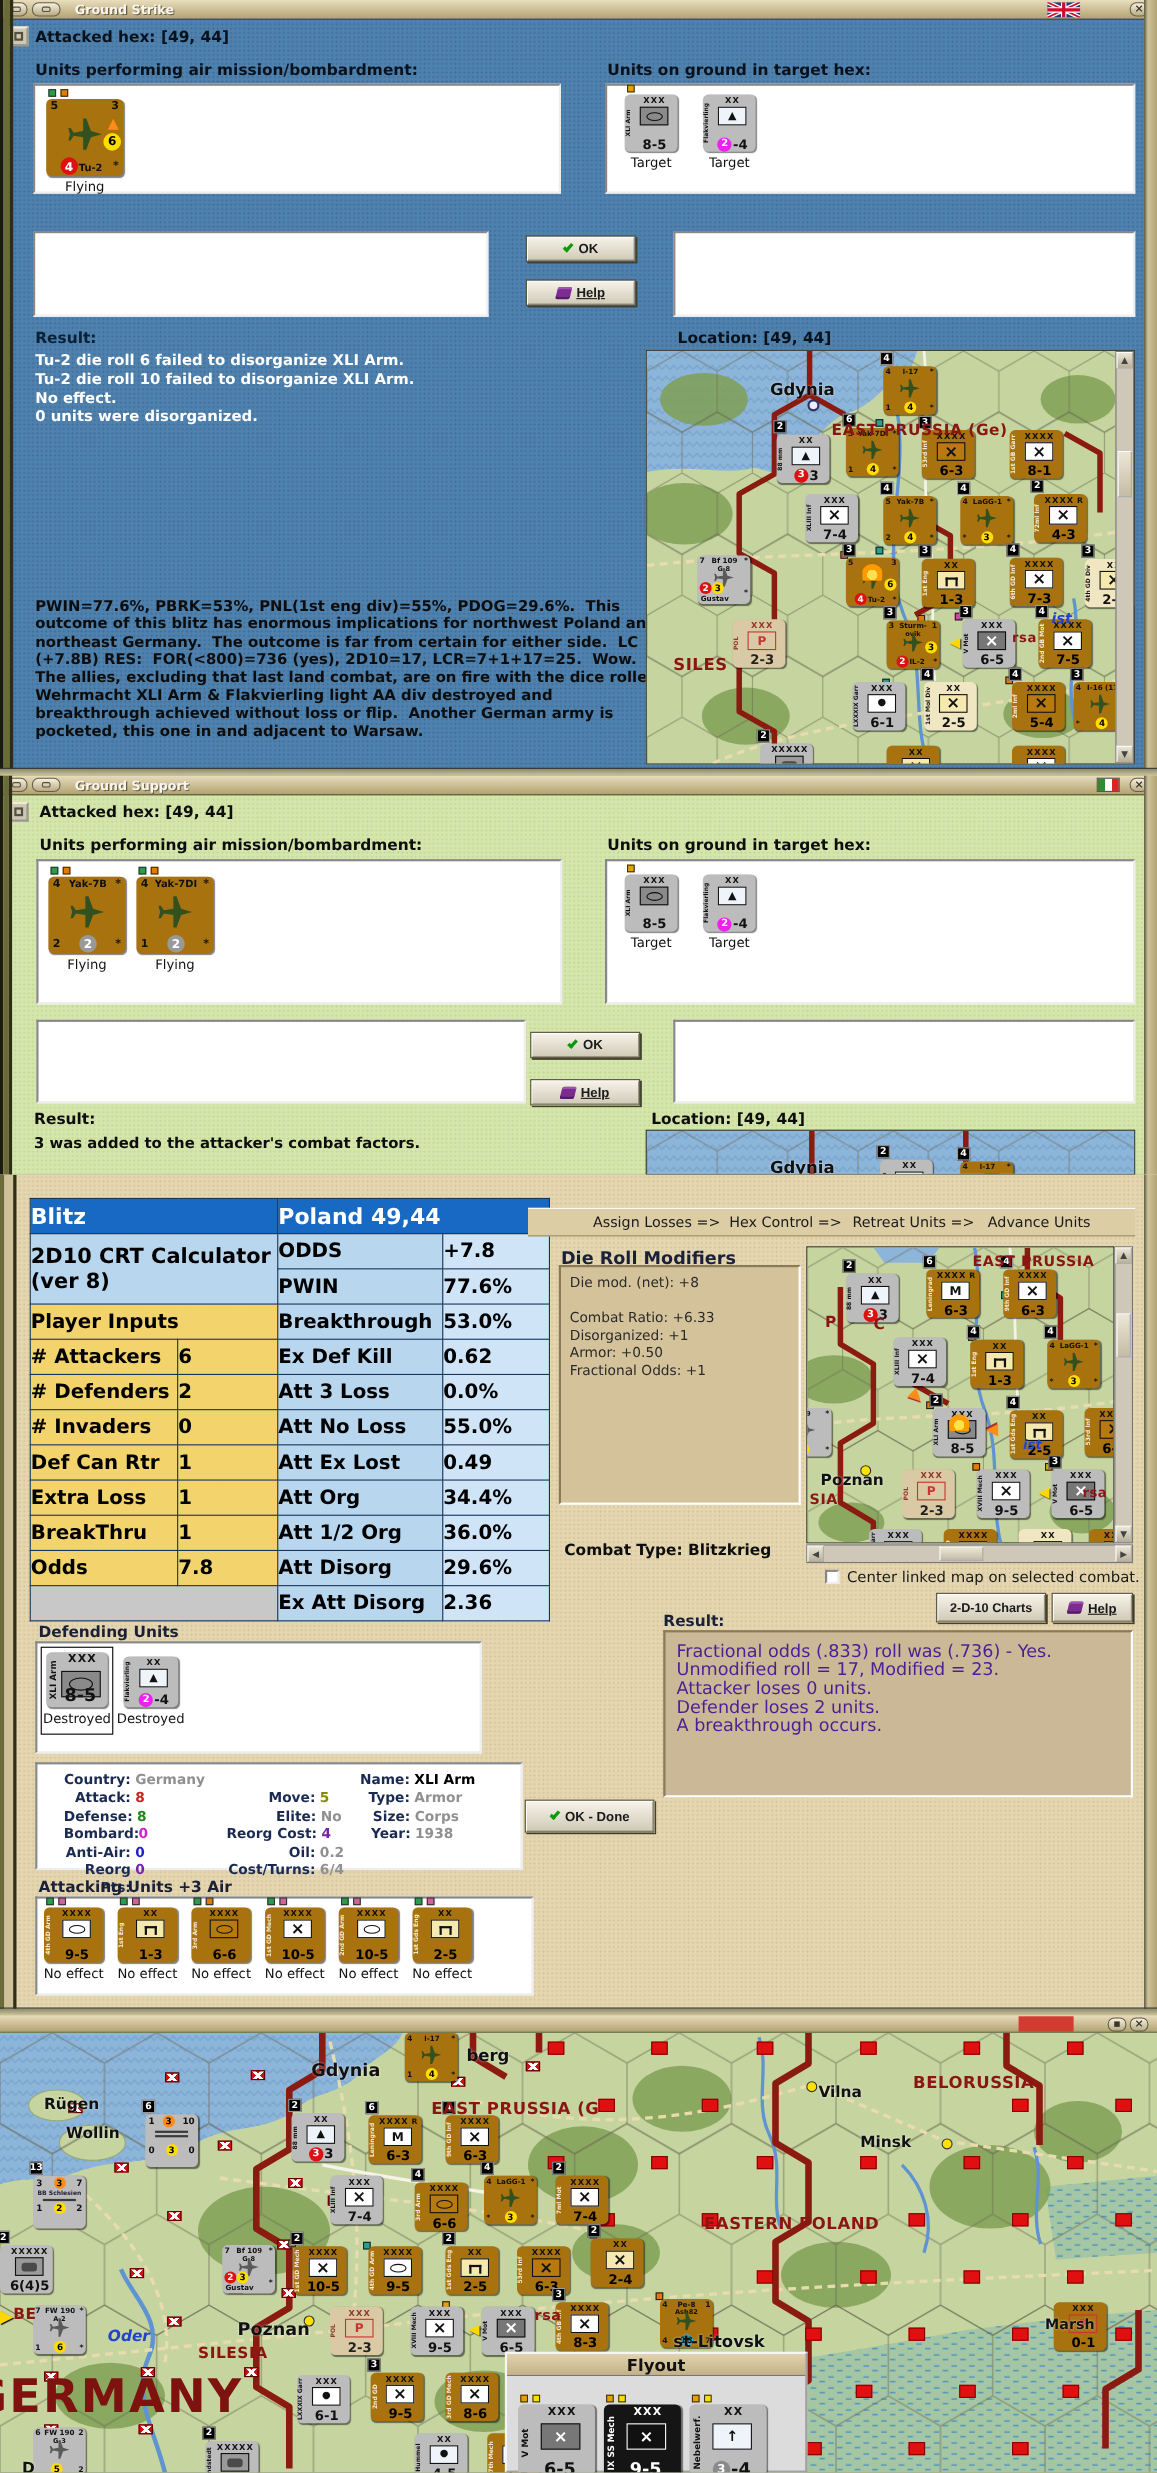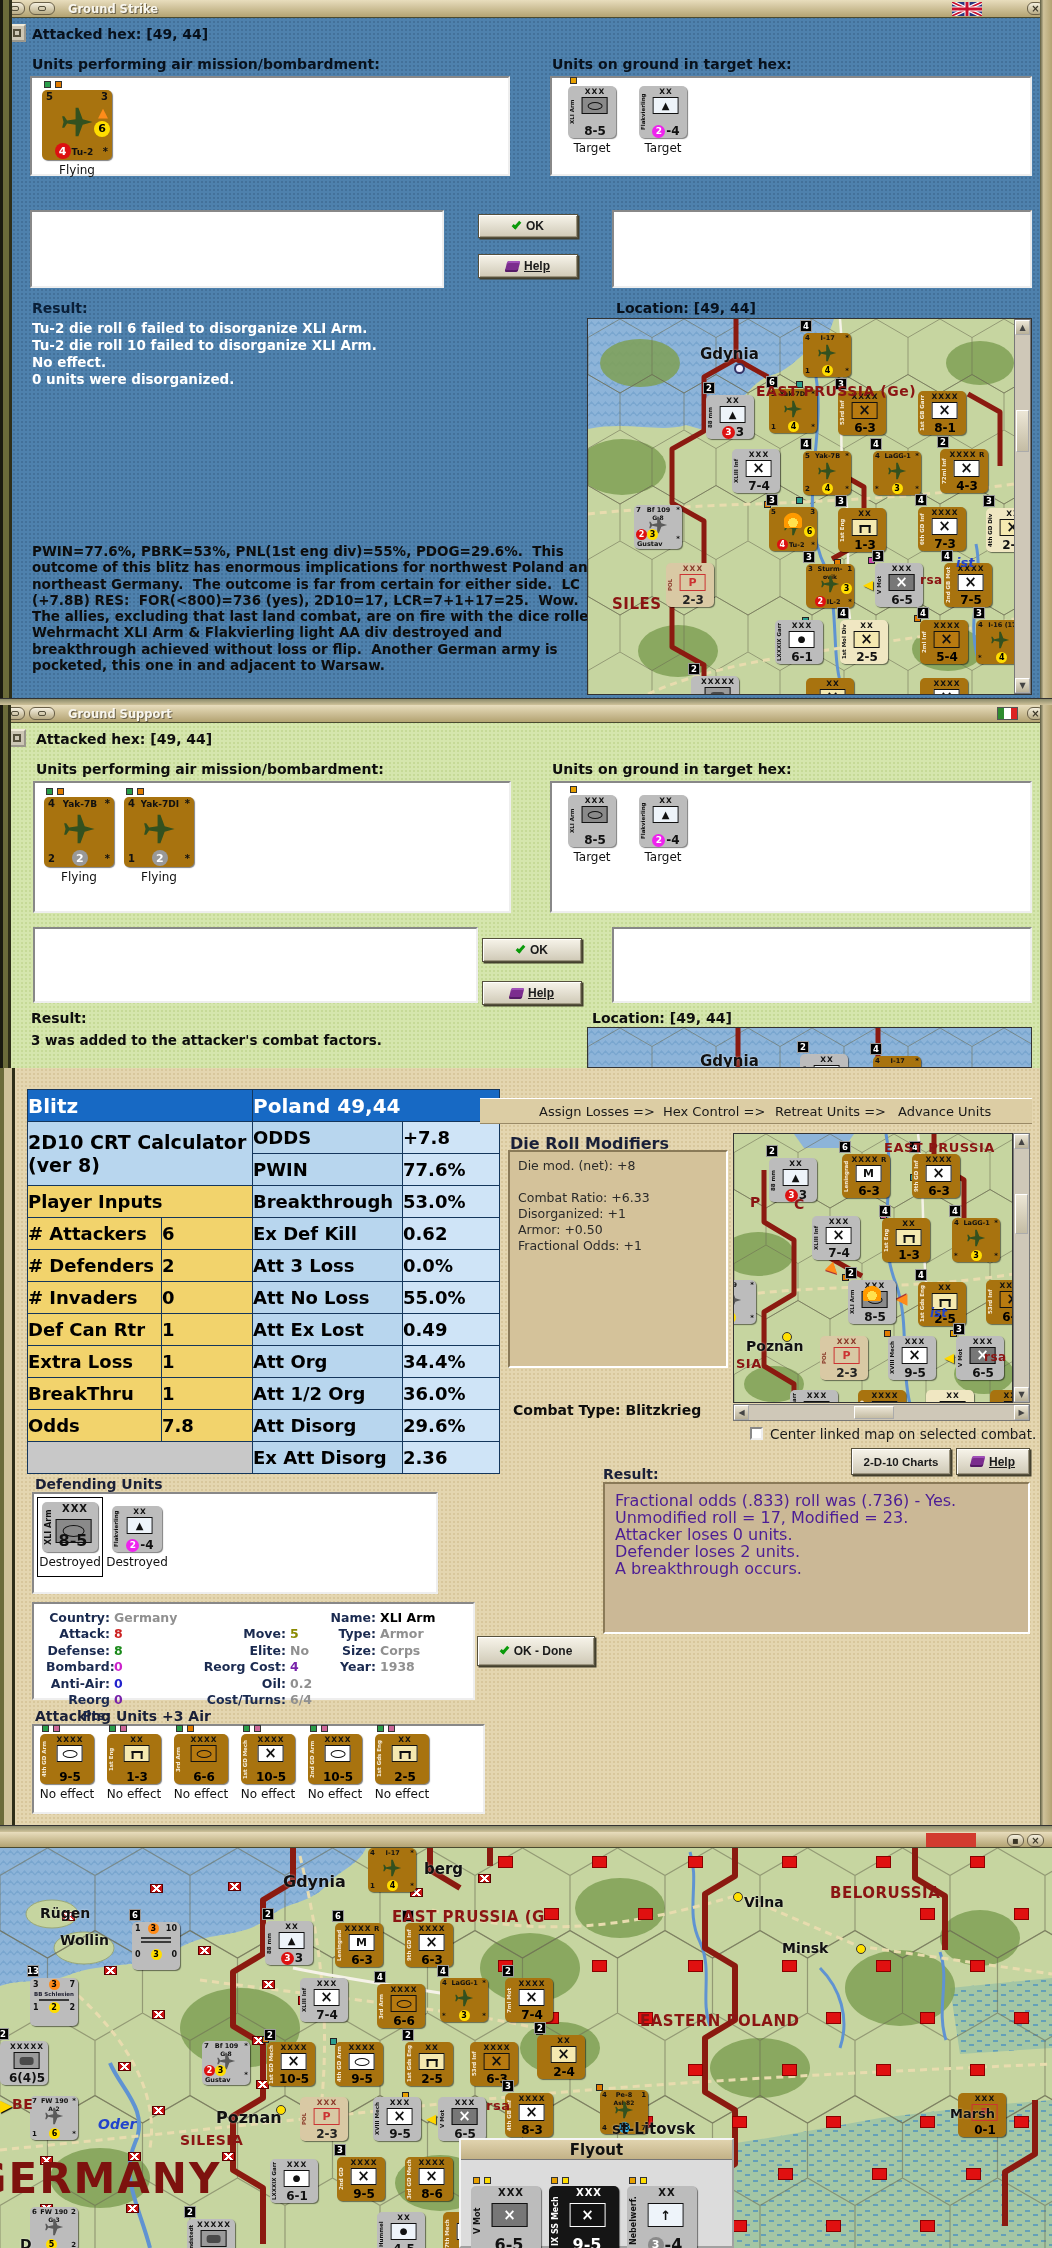--- a/index.html
+++ b/index.html
@@ -1081,21 +1081,21 @@
           <div class="side">Flakvierling</div>
           <div class="size">XX</div>
           <div class="sym" style="background: rgb(238, 244, 250); font-size: 10px;">▲</div>
           <div class="str">
             <span class="circ sc" style="background: rgb(238, 34, 238); color: rgb(255, 255, 255);">2</span>
             <span>-4</span>
           </div>
         </div>
         <div class="ulabel" style="left: 70px; top: 61px; width: 66px;">Destroyed</div>
       </div>
-  <div class="whitebox" id="w3-infobox" style="left:32px;top:534px;width:443px;height:98px;padding:6px 12px">
+  <div class="whitebox" id="w3-infobox" style="left:32px;top:534px;width:443px;height:98px;padding:6px 24px">
         <div class="inforow">
           <span class="inflbl" style="width: 64px;">Country:</span>
           <span class="infval" style="width: 80px; color: rgb(144, 144, 144);">Germany</span>
           <span class="inflbl" style="width: 96px;"></span>
           <span class="infval" style="width: 40px; color: rgb(51, 51, 51);"></span>
           <span class="inflbl" style="width: 50px;">Name:</span>
           <span class="infval" style="width: 80px; color: rgb(0, 0, 0);">XLI Arm</span>
         </div>
         <div class="inforow">
           <span class="inflbl" style="width: 64px;">Attack:</span>

